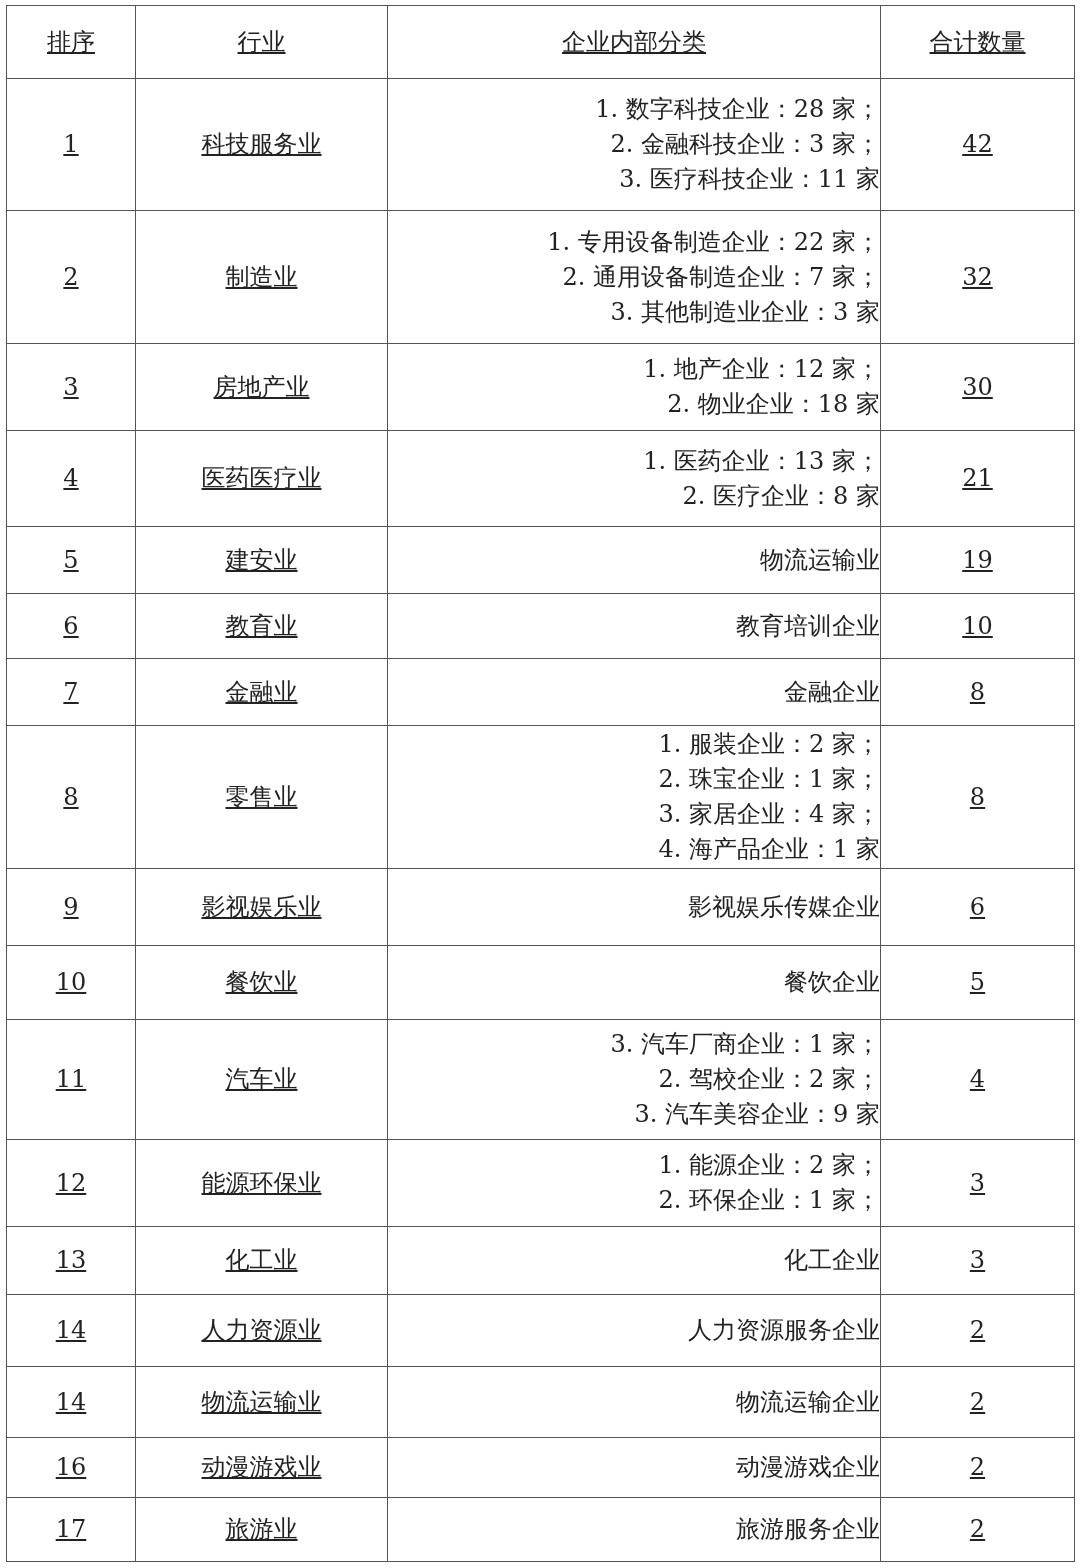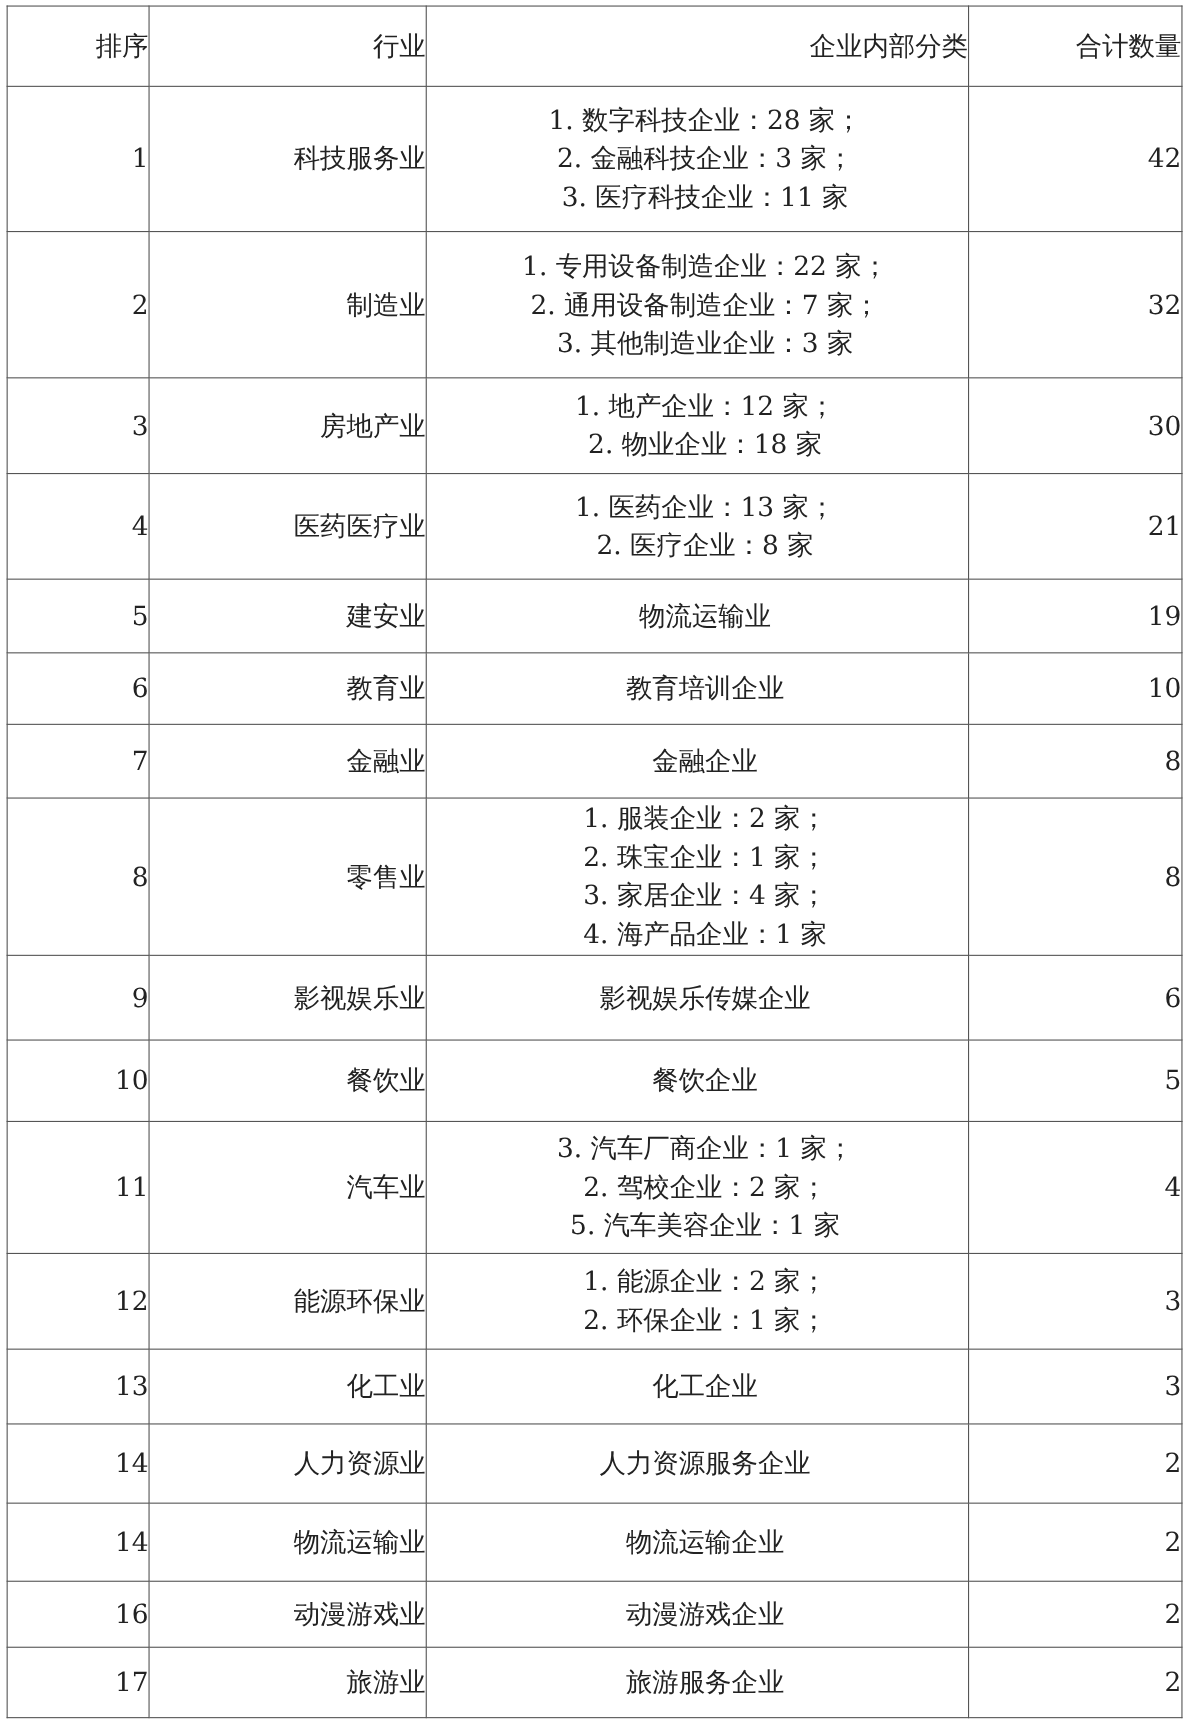--- a/index.html
+++ b/index.html
@@ -29,22 +29,22 @@
       padding: 0;
       font-weight: normal;
       font-size: 24px;
       line-height: 35px;
       vertical-align: middle;
     }
     col.c-rank { width: 129px; }
     col.c-industry { width: 252px; }
     col.c-category { width: 493px; }
     col.c-total { width: 194px; }
-    .center { text-align: right; }
-    .left { text-align: center; padding-left: 14px !important; }
+    .center { text-align: center; text-decoration: underline; }
+    .left { text-align: right; padding-left: 14px !important; }
     .cat-line { display: block; white-space: nowrap; }
   </style>
 </head>
 <body>
 
 <table class="data-table">
   <colgroup>
     <col class="c-rank">
     <col class="c-industry">
     <col class="c-category">
@@ -147,21 +147,21 @@
           <span class="cat-line">餐饮企业</span>
         </td>
         <td class="center">5</td>
       </tr>
       <tr style="height: 120px;">
         <td class="center">11</td>
         <td class="center">汽车业</td>
         <td class="left">
           <span class="cat-line">3. 汽车厂商企业：1 家；</span>
           <span class="cat-line">2. 驾校企业：2 家；</span>
-          <span class="cat-line">5. 汽车美容企业：1 家</span>
+          <span class="cat-line">3. 汽车美容企业：9 家</span>
         </td>
         <td class="center">4</td>
       </tr>
       <tr style="height: 87px;">
         <td class="center">12</td>
         <td class="center">能源环保业</td>
         <td class="left">
           <span class="cat-line">1. 能源企业：2 家；</span>
           <span class="cat-line">2. 环保企业：1 家；</span>
         </td>

